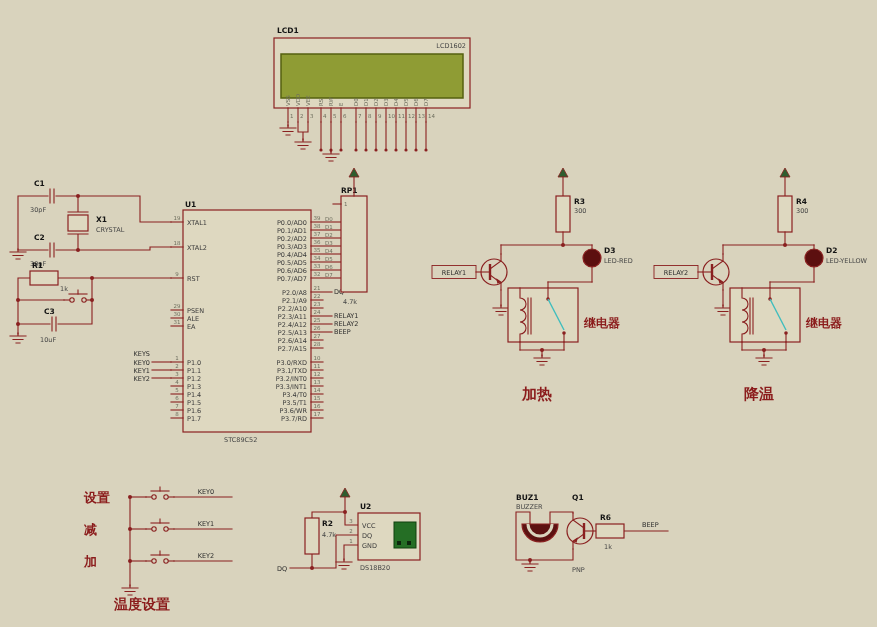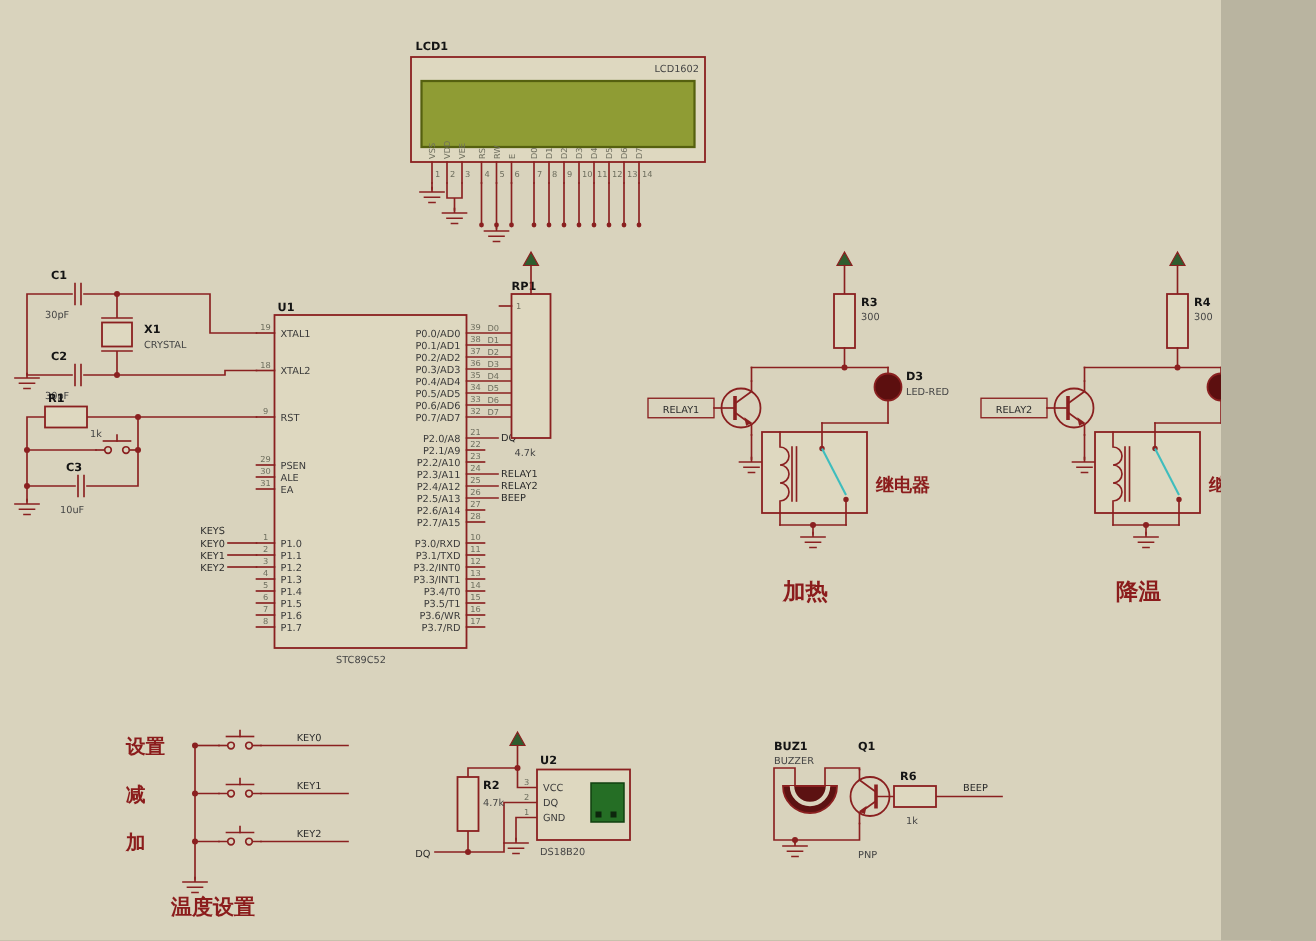--- a/index.html
+++ b/index.html
@@ -1,16 +1,16 @@
 <!DOCTYPE html>
 <html><head>
 <meta charset="utf-8">
 <style>
   html,body{margin:0;padding:0;background:#b9b4a0}
-  .canvas{position:relative;width:814px;height:627px;background:#d9d3bd;overflow:hidden;
+  .canvas{position:relative;width:877px;height:627px;background:#d9d3bd;overflow:hidden;
           font-family:"DejaVu Sans",sans-serif}
   svg{display:block}
   .wire{stroke:#8a2020;stroke-width:1.1;fill:none;stroke-linecap:square}
   .comp{fill:#ded8c0;stroke:#8a2020;stroke-width:1.2}
   .port{fill:none;stroke:#8a2020;stroke-width:0.9}
   .dot{fill:#8a2020;stroke:none}
   .led{fill:#5c0f0f;stroke:#8a2020;stroke-width:1.2}
   .tr{fill:none;stroke:#8a2020;stroke-width:1.2}
   .bar{stroke:#8a2020;stroke-width:2.4}
   .sw{stroke:#3fbdbd;stroke-width:1.4}

